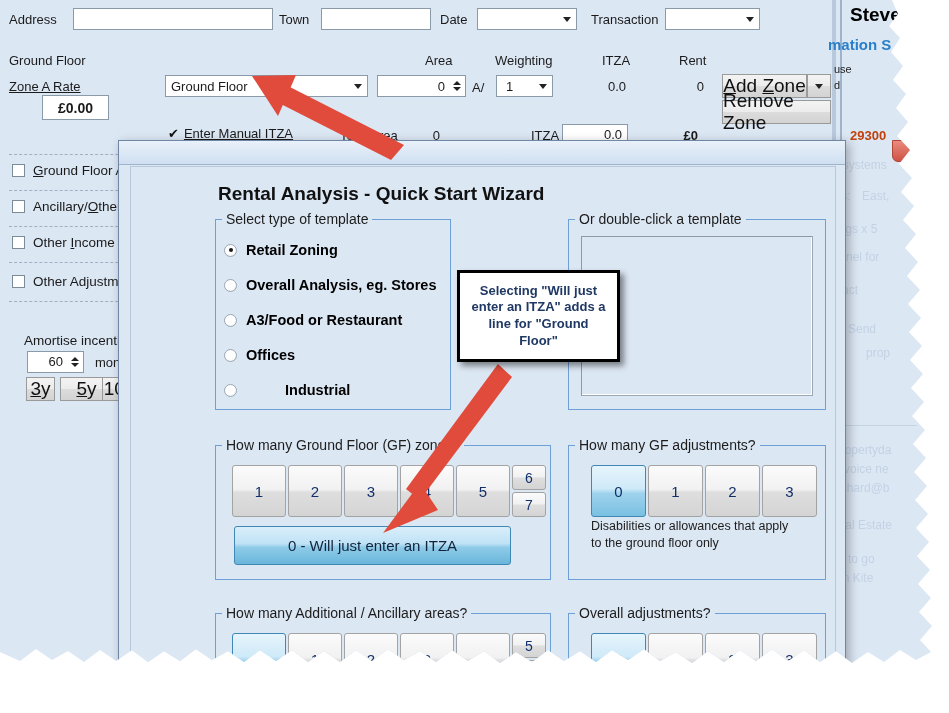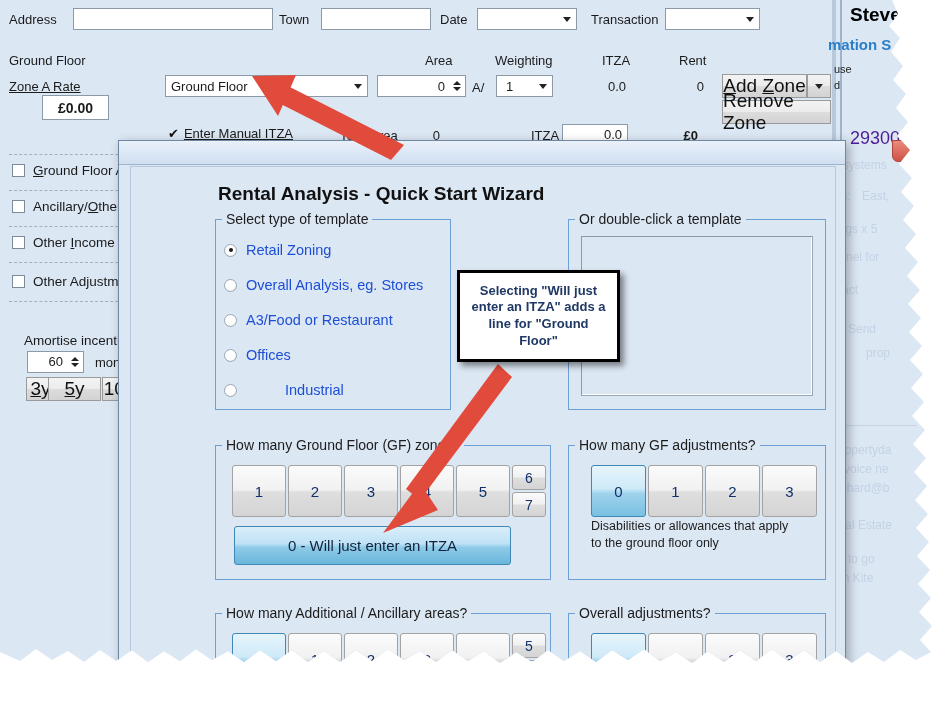--- a/index.html
+++ b/index.html
@@ -73,21 +73,21 @@
   .dashline { position:absolute; border-top:1px dashed #9fb0c2; }
 
   
   .ghost { position:absolute; color:#c3d2e4; white-space:nowrap; }
 
   
   .rightpanel { position:absolute; top:0; left:838px; width:80px; height:690px;}
   .rtitle { position:absolute; font-weight:bold; font-size:19px; color:#000; white-space:nowrap;}
   .rblue { position:absolute; font-weight:bold; font-size:15px; color:#2a7fc9; white-space:nowrap;}
   .rsmall { position:absolute; font-size:11px; color:#222; white-space:nowrap;}
-  .rbig { position:absolute; font-weight:normal; font-size:18px; color:#4c1d95; white-space:nowrap;}
+  .rbig { position:absolute; font-weight:bold; font-size:13px; color:#c2410c; white-space:nowrap;}
   .rfade { position:absolute; font-size:12px; color:#c3d2e4; white-space:nowrap;}
   .redflag {
     position:absolute; width:28px; height:22px;
     background:linear-gradient(to bottom,#e98b7e,#cf5244);
     border:1px solid #b0453a;
     border-radius:0 0 6px 6px;
   }
 
   
   #wizard {
@@ -109,21 +109,21 @@
   .wiz-h1 {
     position:absolute; left:99px; top:42px;
     font-size:19px; font-weight:bold; color:#111;
   }
   
   .gb { position:absolute; border:1px solid #6ea0d8; }
   .gb > .gbl {
     position:absolute; top:-9px; left:6px; padding:0 4px;
     background:#dce7f4; font-size:14px; color:#1c1c1c; white-space:nowrap;
   }
-  .radio-row { position:absolute; display:flex; align-items:center; gap:9px; font-size:14.5px; color:#1d4ed8;}
+  .radio-row { position:absolute; display:flex; align-items:center; gap:9px; font-size:14.5px; color:#000000;font-weight:bold;}
   .radio {
     width:13px;height:13px;border-radius:50%;
     background:radial-gradient(circle at 40% 35%, #ffffff 55%, #e2e2e2 100%);
     border:1px solid #9aa7b4; flex:none; position:relative;
   }
   .radio.on::after{
     content:""; position:absolute; left:3.5px; top:3.5px; width:4px;height:4px;
     border-radius:50%; background:#1b1b1b;
   }
   .tmpl-list {
@@ -305,21 +305,21 @@
         <div class="spin">
             <div class="spinup"></div>
             <div class="spindn"></div>
           </div>
       </div>
       <div class="lbl" style="left:95px;top:355px;">months</div>
 
       <div class="btn3d" style="left:26px;top:377px;width:29px;height:24px;">
         <span><span class="ul">3</span>y</span>
       </div>
-      <div class="btn3d" style="left:48px;top:377px;width:53px;height:24px;">
+      <div class="btn3d" style="left:60px;top:377px;width:53px;height:24px;">
         <span><span class="ul">5</span>y</span>
       </div>
       <div class="btn3d" style="left:102px;top:377px;width:34px;height:24px;">
         <span>10y</span>
       </div>
       <div class="btn3d" style="left:145px;top:377px;width:34px;height:24px;opacity:0.28;border-color:#b9c6d4;background:#e6eef7;color:#9fb0c2;">
         <span>15y</span>
       </div>
     </div>
 

